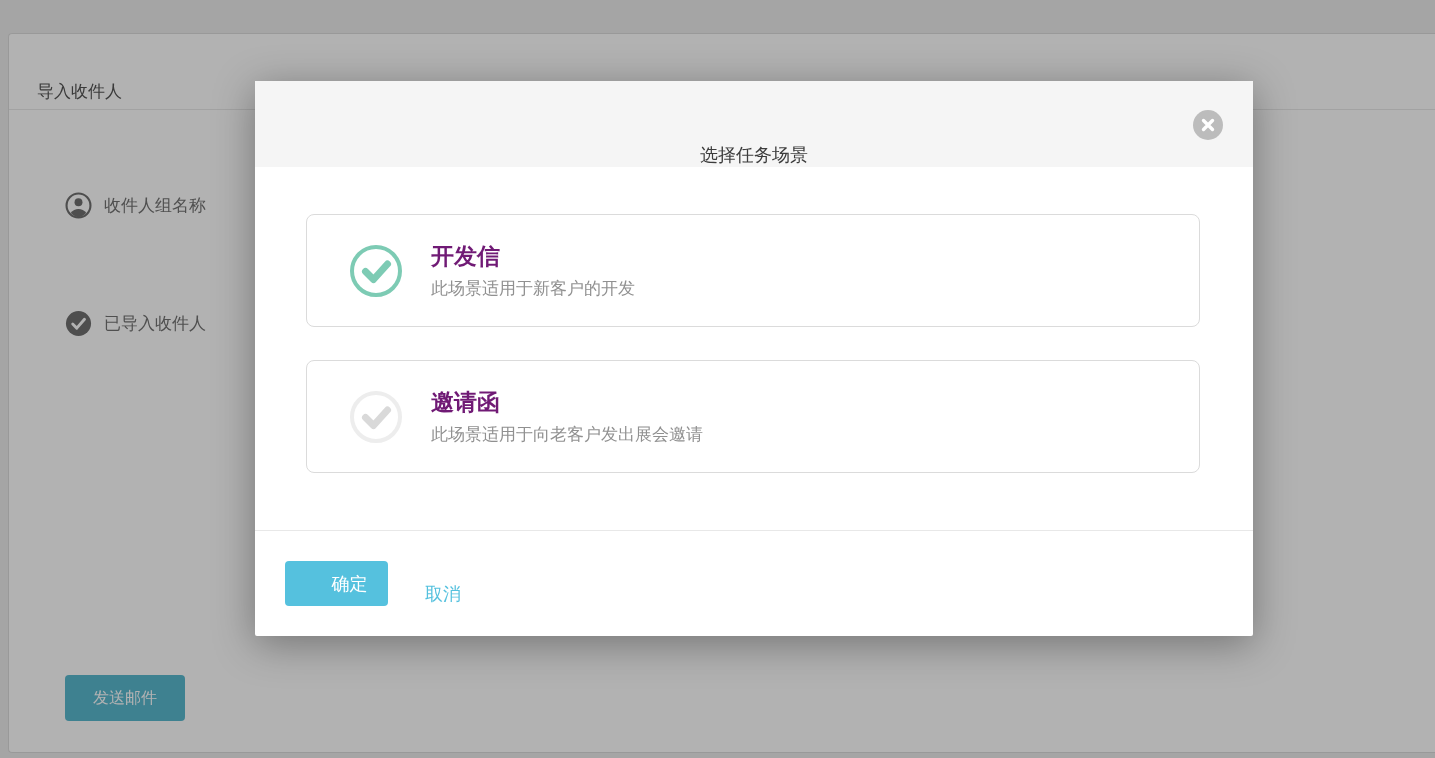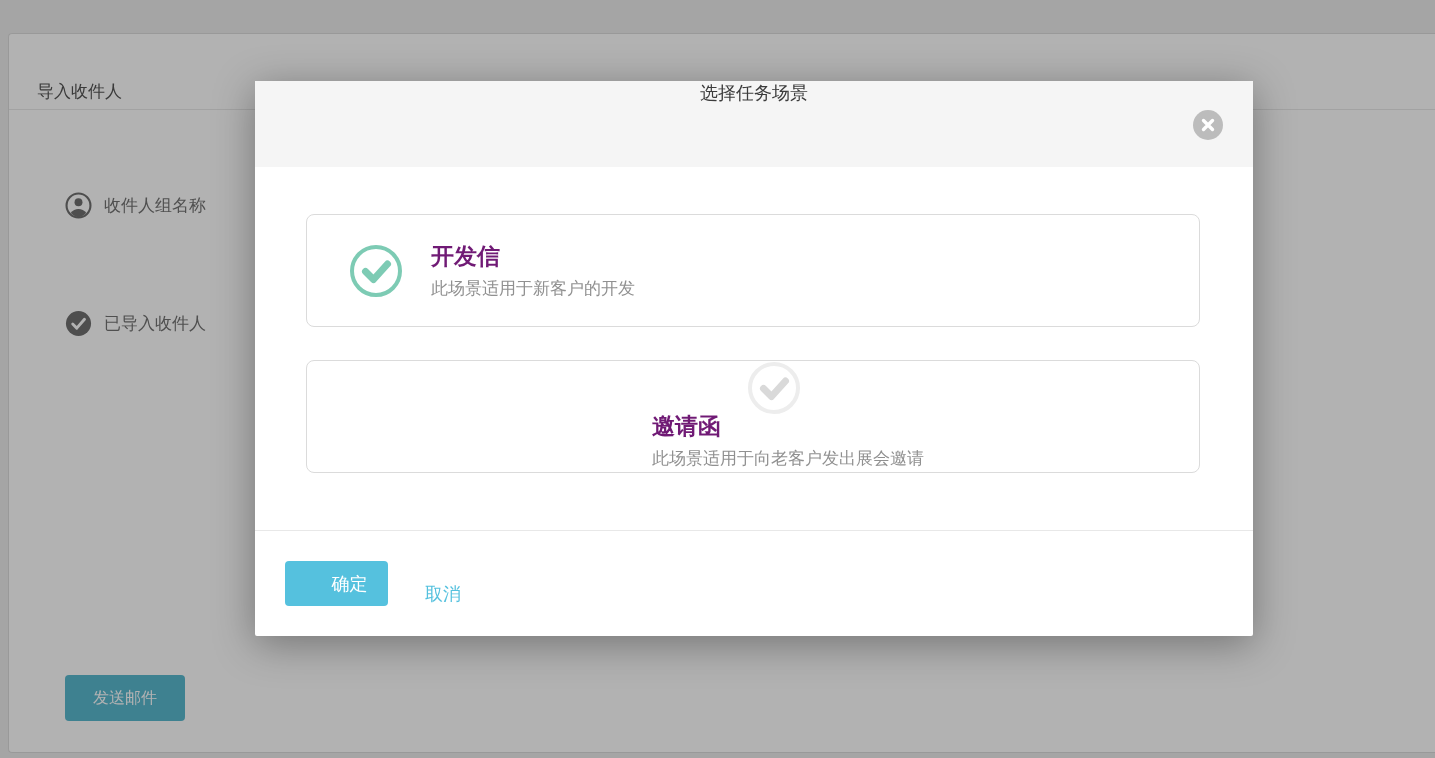--- a/index.html
+++ b/index.html
@@ -76,21 +76,21 @@
     width:998px; height:555px;
     background:#ffffff;
     border-radius:2px;
     box-shadow:0 8px 40px rgba(0,0,0,0.35);
     z-index:20;
   }
   .modal-header{
     position:relative;
     height:86px;
     background:#f5f5f5;
-    display:flex; align-items:flex-start; justify-content:center;
+    display:flex; align-items:flex-end; justify-content:center;
   }
   .modal-title{
     font-size:18px;
     color:#3c3c3c;
   }
   .modal-close{
     position:absolute;
     right:30px; top:29px;
     width:30px; height:30px;
     border-radius:50%;
@@ -104,21 +104,21 @@
   }
   .option-card{
     width:894px; height:113px;
     border:1px solid #dbdbdb;
     border-radius:8px;
     background:#ffffff;
     display:flex; align-items:center;
     padding-left:42px;
     cursor:pointer;
   }
-  .option-card + .option-card{ margin-top:33px;flex-direction:column; }
+  .option-card + .option-card{ margin-top:33px; }
   .option-icon{ width:54px; height:54px; flex:0 0 54px; }
   .option-text{ margin-left:28px; }
   .option-title{
     font-size:23px;
     font-weight:700;
     color:#701a75;
     line-height:1;
     margin-bottom:12px;
   }
   .option-desc{

